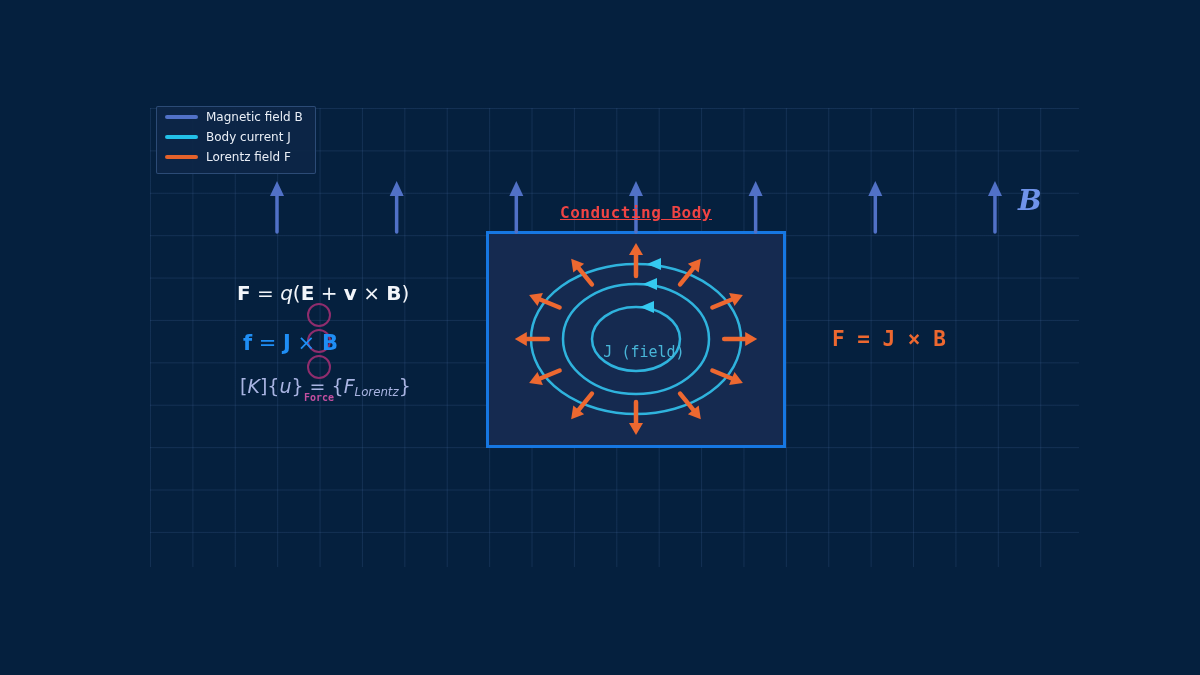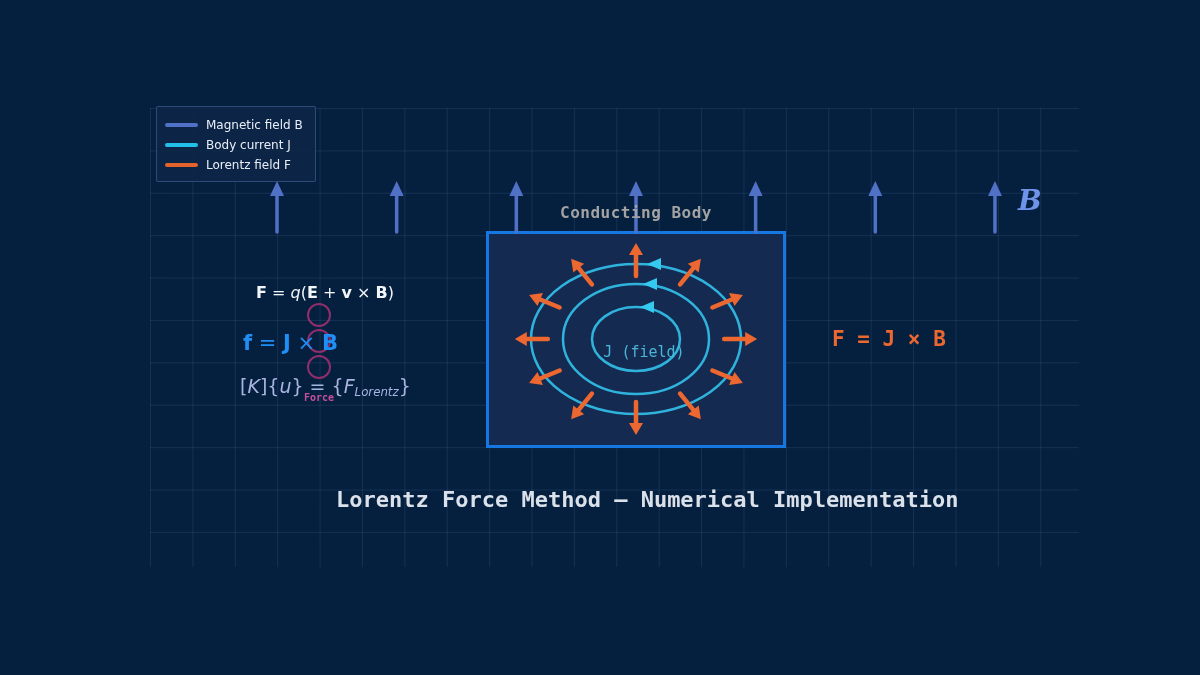--- a/index.html
+++ b/index.html
@@ -5,41 +5,41 @@
   html,body{margin:0;padding:0;background:#05203e;}
   .stage{position:relative;width:1200px;height:675px;background:#05203e;overflow:hidden;
          font-family:"DejaVu Sans",sans-serif;}
   .grid{position:absolute;left:150px;top:108px;width:929px;height:459px;
         background-image:
           linear-gradient(to right, rgba(96,134,196,0.16) 1px, transparent 1px),
           linear-gradient(to bottom, rgba(96,134,196,0.16) 1px, transparent 1px);
         background-size:42.4px 42.4px;}
   .legend{position:absolute;left:156px;top:106px;background:rgba(13,38,70,0.92);
           border:1px solid rgba(84,122,180,0.45);border-radius:2px;
-          padding:10px 12px 8px 8px;display:flex;flex-direction:column;gap:4px;z-index:5;}
+          padding:2px 12px 8px 8px;display:flex;flex-direction:column;gap:4px;z-index:5;}
   .legend-row{display:flex;align-items:center;gap:8px;height:16px;}
   .legend-swatch{width:33px;height:4px;border-radius:2px;flex:0 0 auto;}
   .legend-label{font-size:12px;color:#e9eef6;white-space:nowrap;}
   .cond-box{position:absolute;left:486px;top:231px;width:300px;height:217px;
             box-sizing:border-box;border:3px solid #1677e2;background:#152a50;}
   svg.overlay{position:absolute;left:0;top:0;pointer-events:none;}
   .lbl{position:absolute;white-space:nowrap;}
   .mono{font-family:"DejaVu Sans Mono",monospace;}
   .body-title{left:486px;top:203px;width:300px;text-align:center;
               font-size:16px;font-weight:bold;letter-spacing:0.5px;}
   .b-label{left:1018px;top:184px;font-family:"DejaVu Serif",serif;
            font-style:italic;font-weight:bold;font-size:28px;}
   .j-eddy{left:594px;top:343px;width:100px;text-align:center;font-size:15px;}
   .force-eq{left:832px;top:327px;font-size:21px;font-weight:bold;}
   .coil-lbl{left:297px;top:392px;width:44px;text-align:center;
             font-size:10px;font-weight:bold;}
   .main-title{left:336px;top:487px;width:600px;text-align:center;
               font-size:22px;font-weight:bold;}
   .formula{position:absolute;white-space:nowrap;font-family:"DejaVu Sans",sans-serif;}
-  .formula-1{left:256px;top:280px;font-size:16px;line-height:26px;}
+  .formula-1{left:237px;top:280px;font-size:20px;line-height:26px;}
   .formula-2{left:243px;top:330px;font-size:21px;line-height:27px;font-weight:bold;}
   .formula-3{left:240px;top:374px;font-size:19px;line-height:25px;}
   .fp-b{font-weight:bold;}
   .fp-i{font-style:italic;}
   .fp-r{font-weight:normal;}
   .fp-sub{font-style:italic;font-size:0.62em;vertical-align:-0.28em;}
 </style>
 </head>
 <body>
 
@@ -107,31 +107,30 @@
       <div class="legend-row">
         <span class="legend-swatch" style="background: rgb(34, 192, 232);"></span>
         <span class="legend-label">Body current J</span>
       </div>
       <div class="legend-row">
         <span class="legend-swatch" style="background: rgb(228, 98, 43);"></span>
         <span class="legend-label">Lorentz field F</span>
       </div>
     </div>
 
-  <div class="lbl mono body-title" style="color: #a3a3a3;">Conducting Body</div>
+  <div class="lbl mono body-title" style="color: #ef4444; text-decoration: underline;">Conducting Body</div>
 
   <div class="lbl b-label" style="color: rgb(111, 147, 234);">B</div>
 
   <div class="lbl mono j-eddy" style="color: rgb(73, 182, 216);">J (field)</div>
 
   <div class="lbl mono force-eq" style="color: rgb(237, 104, 48);">F = J × B</div>
 
   <div class="formula formula-1" style="color: rgb(242, 245, 250);"><span class="fp-b">F</span><span class="fp-r"> = </span><span class="fp-i">q</span><span class="fp-r">(</span><span class="fp-b">E</span><span class="fp-r"> + </span><span class="fp-b">v</span><span class="fp-r"> × </span><span class="fp-b">B</span><span class="fp-r">)</span></div>
 
   <div class="formula formula-2" style="color: rgb(31, 142, 245);"><span class="fp-b">f</span><span class="fp-r"> = </span><span class="fp-b">J</span><span class="fp-r"> × </span><span class="fp-b">B</span></div>
 
   <div class="formula formula-3" style="color: rgb(169, 180, 226);"><span class="fp-r">[</span><span class="fp-i">K</span><span class="fp-r">]{</span><span class="fp-i">u</span><span class="fp-r">} = {</span><span class="fp-i">F</span><span class="fp-sub">Lorentz</span><span class="fp-r">}</span></div>
 
   <div class="lbl mono coil-lbl" style="color: rgb(196, 79, 160);">Force</div>
 
-  <div class="lbl mono main-title" style="color: rgb(219, 225, 234);">Lorentz Force Method — Numerical Implementation</div>
 
 </div>
 
 </body></html>

